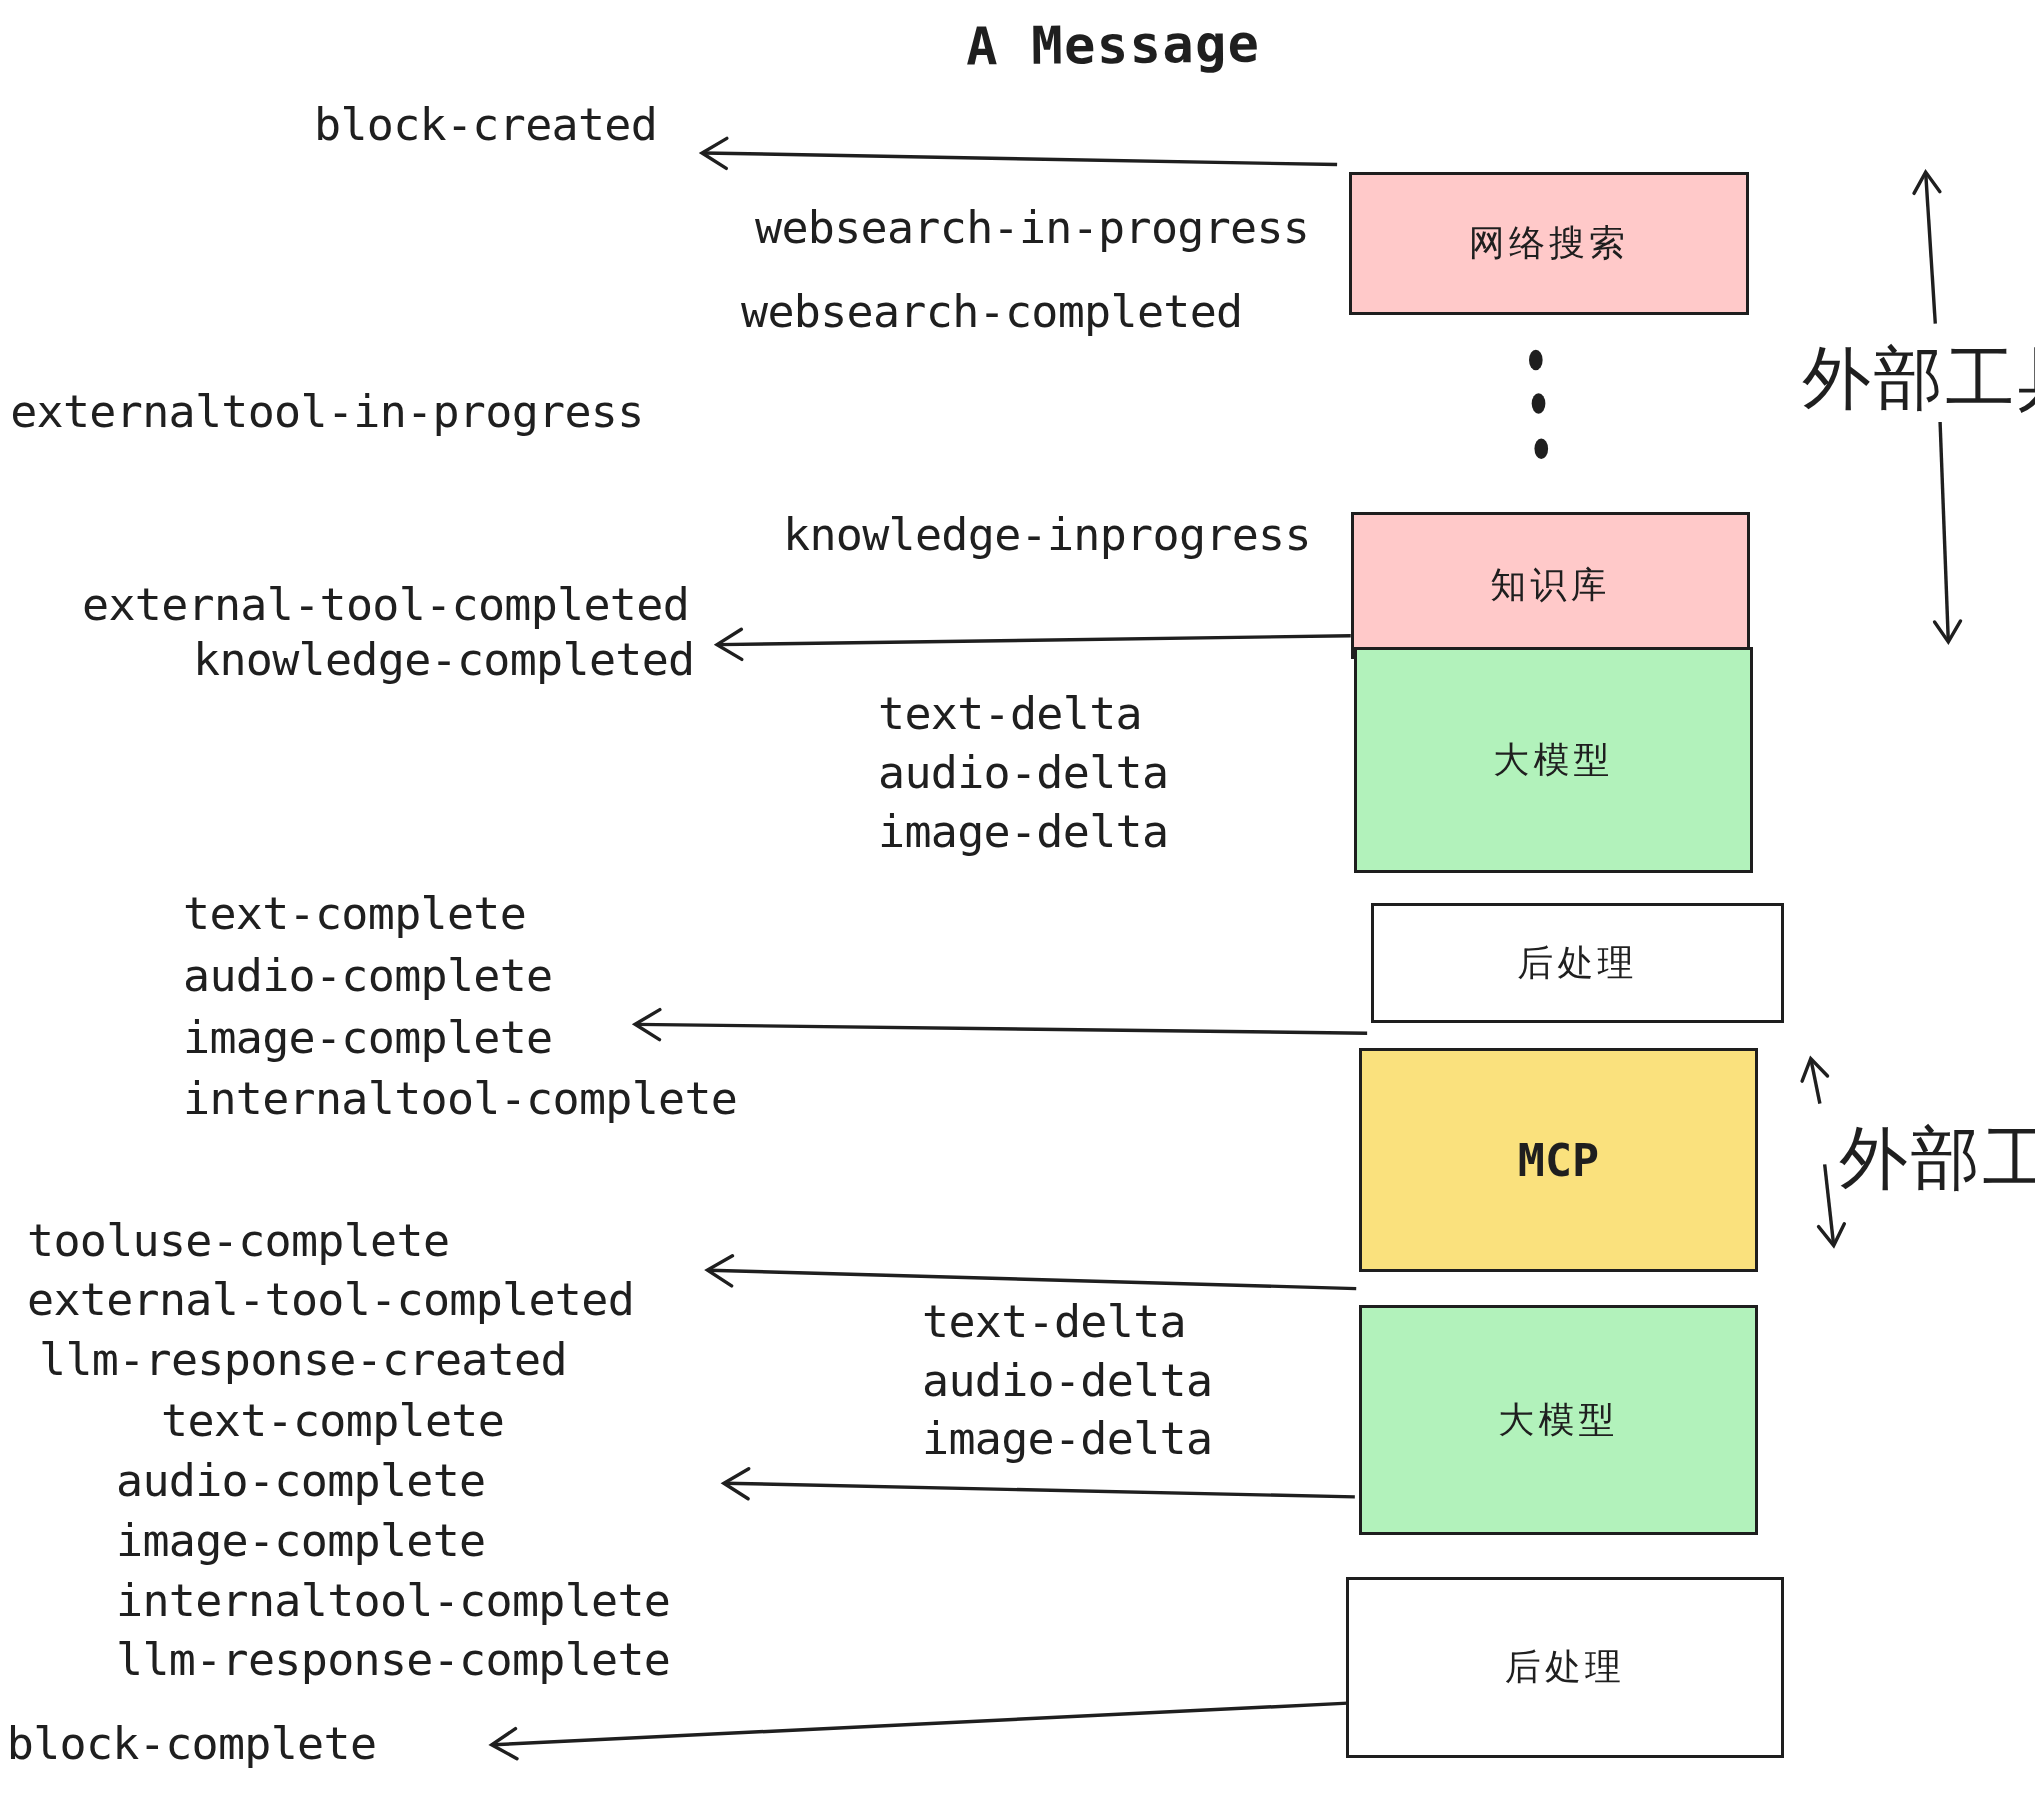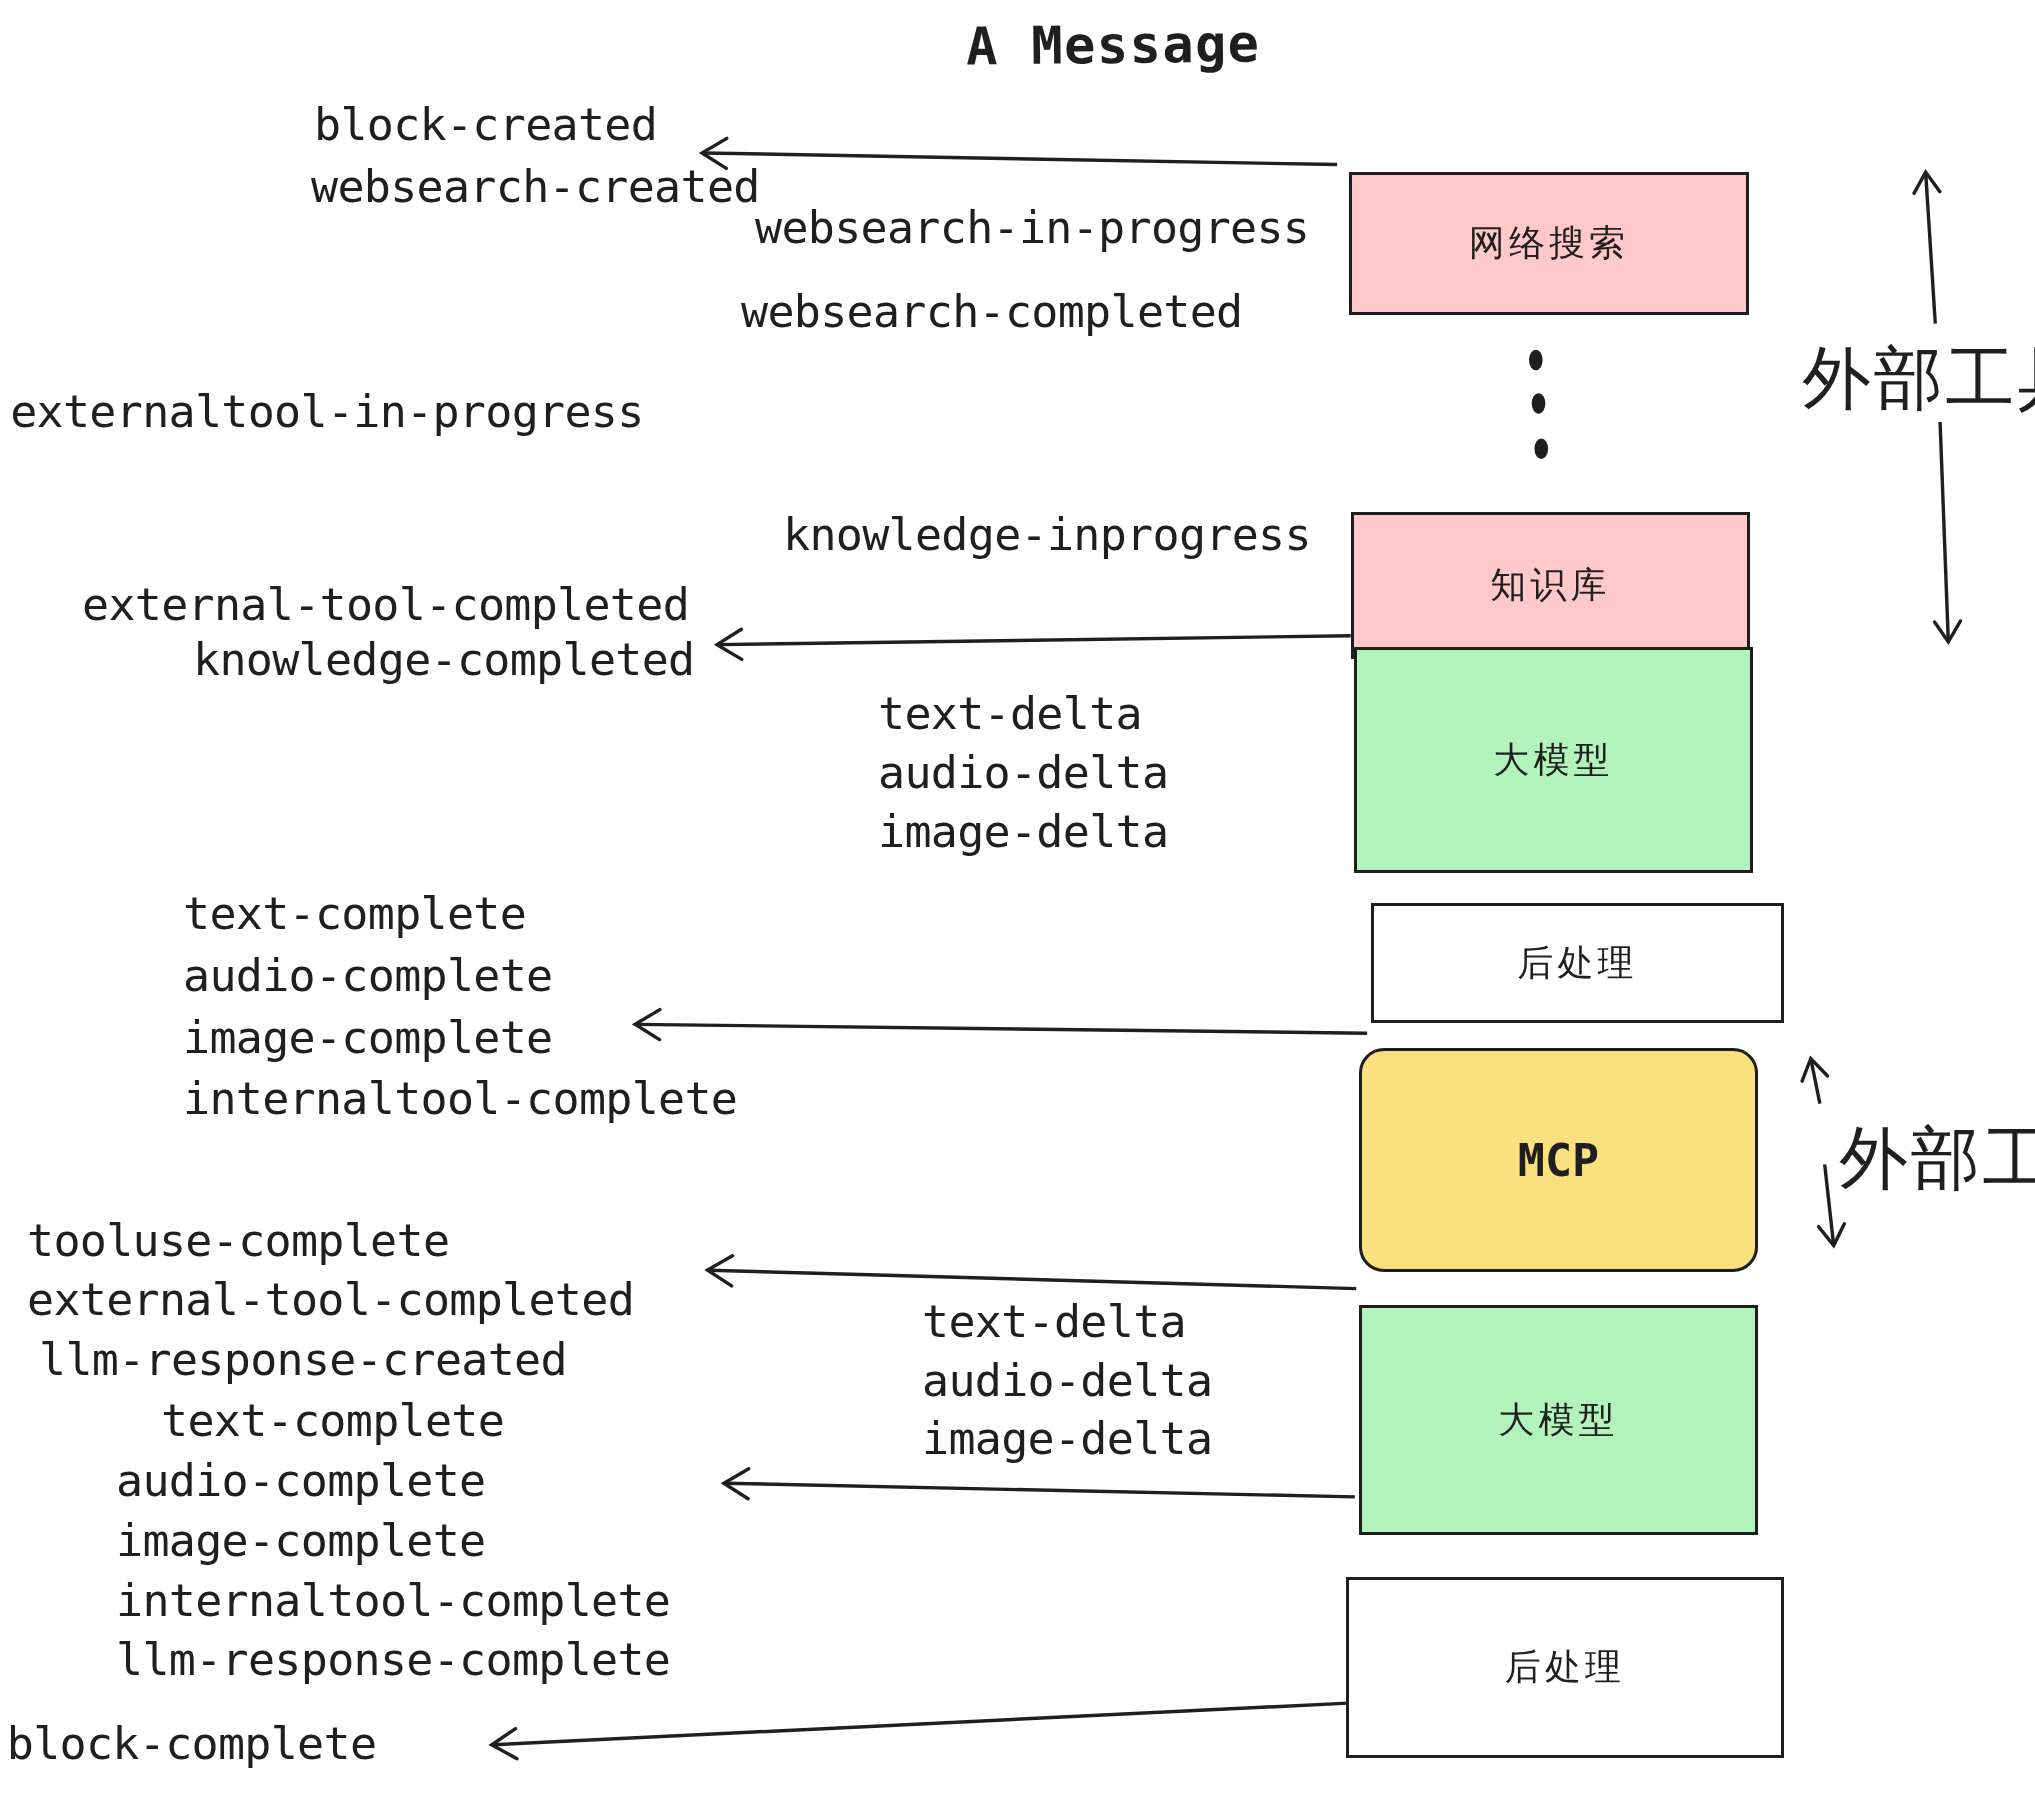--- a/index.html
+++ b/index.html
@@ -95,21 +95,20 @@
     <g fill="#1f1f1f">
       <ellipse cx="2249" cy="527" rx="10" ry="15"></ellipse>
       <ellipse cx="2253" cy="591" rx="10" ry="15"></ellipse>
       <ellipse cx="2257" cy="657" rx="10" ry="15"></ellipse>
     </g>
   </svg>
 
   <div class="lbl title r-05" style="left:966px;top:19px;">A Message</div>
 
   <div class="lbl" style="left:314px;top:102px;">block-created</div>
-  <div class="lbl" style="left:311px;top:164px;">websearch-created</div>
   <div class="lbl" style="left:755px;top:205px;">websearch-in-progress</div>
   <div class="lbl" style="left:741px;top:289px;">websearch-completed</div>
   <div class="lbl" style="left:10.2px;top:389px;">externaltool-in-progress</div>
   <div class="lbl" style="left:775px;top:512px;margin-left:8px;">knowledge-inprogress</div>
   <div class="lbl" style="left:82px;top:582px;">external-tool-completed</div>
   <div class="lbl" style="left:193px;top:637px;">knowledge-completed</div>
 
   <div class="lbl" style="left:878px;top:691px;">text-delta</div>
   <div class="lbl" style="left:878px;top:750px;">audio-delta</div>
   <div class="lbl" style="left:878px;top:809px;">image-delta</div>
@@ -143,21 +142,21 @@
   </div>
 
   <div class="box" style="left: 1354px; top: 647px; width: 399px; height: 226px; background: rgb(178, 242, 187);">
     <span class="cn">大模型</span>
   </div>
 
   <div class="box" style="left: 1371px; top: 903px; width: 413px; height: 120px; background: rgb(255, 255, 255);">
     <span class="cn">后处理</span>
   </div>
 
-  <div class="box" style="left: 1359px; top: 1048px; width: 399px; height: 224px; background: rgb(250, 225, 125); border-radius: 25px;">
+  <div class="box" style="left: 1359px; top: 1048px; width: 399px; height: 224px; background: rgb(250, 225, 125);">
     <span class="mono">MCP</span>
   </div>
 
   <div class="box" style="left: 1359px; top: 1305px; width: 399px; height: 230px; background: rgb(178, 242, 187);">
     <span class="cn">大模型</span>
   </div>
 
   <div class="box" style="left: 1346px; top: 1577px; width: 438px; height: 181px; background: rgb(255, 255, 255);">
     <span class="cn">后处理</span>
   </div>

